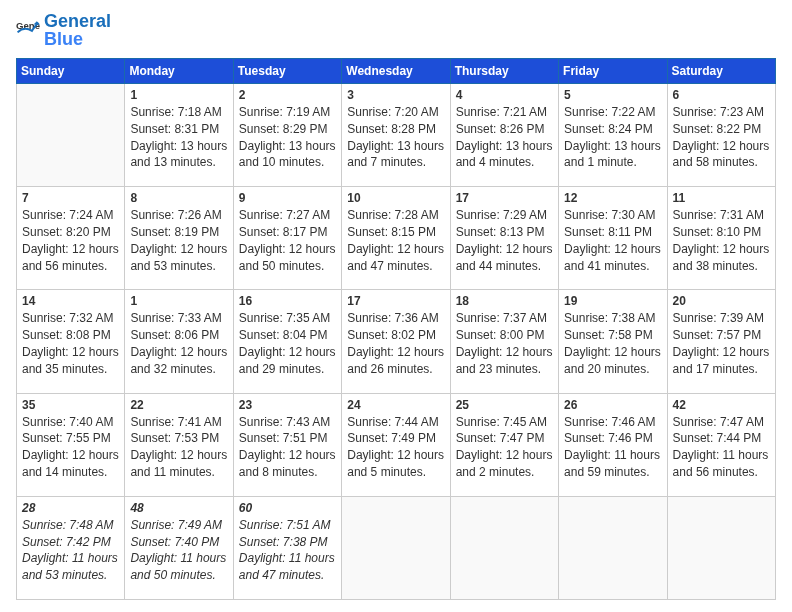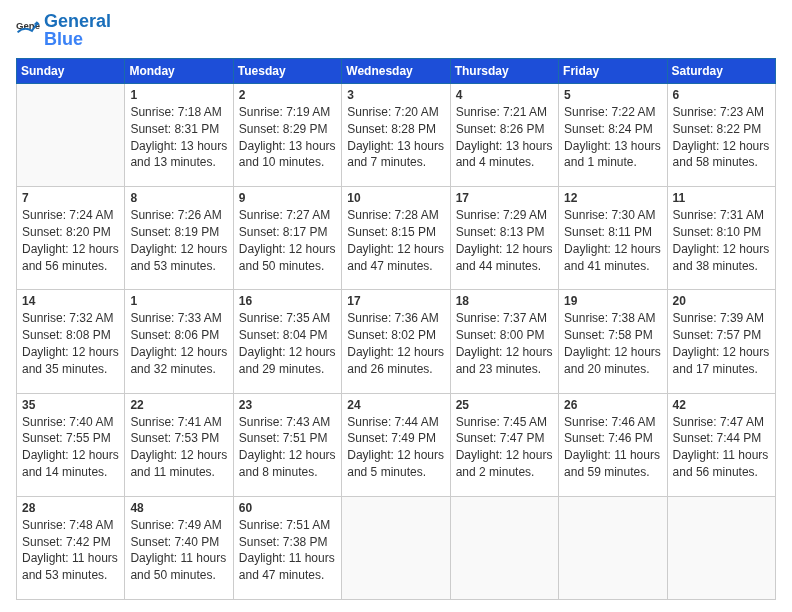--- a/index.html
+++ b/index.html
@@ -86,20 +86,21 @@
     .cell-info {
       font-size: 12px;
       color: #333;
       line-height: 1.4;
     }
     .empty-cell {
       background: #f9f9f9;
     }
     .last-row td {
       height: 70px;
+      font-style: italic;
     }
   </style>
 </head>
 <body>
 
 <div class="page">
   <div class="header">
     <div class="logo">
       <svg class="logo-icon" viewBox="0 0 30 30" xmlns="http://www.w3.org/2000/svg">
         <text x="0" y="14" font-size="12" font-weight="bold" fill="#333">General</text>

